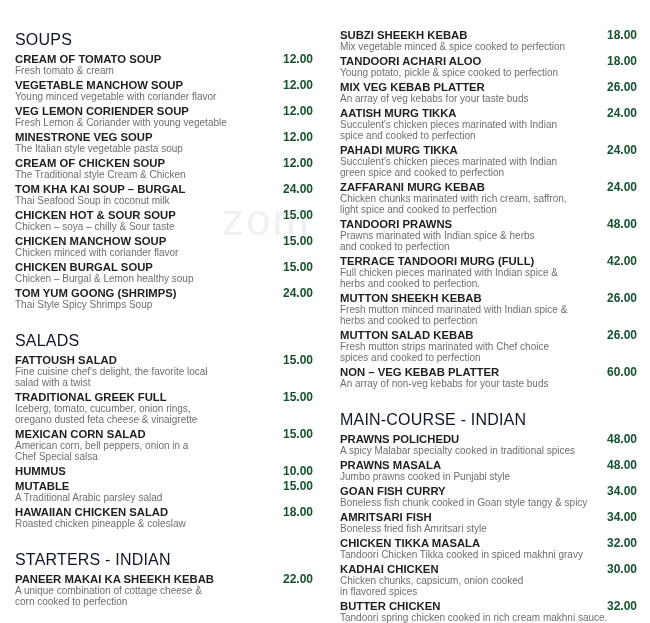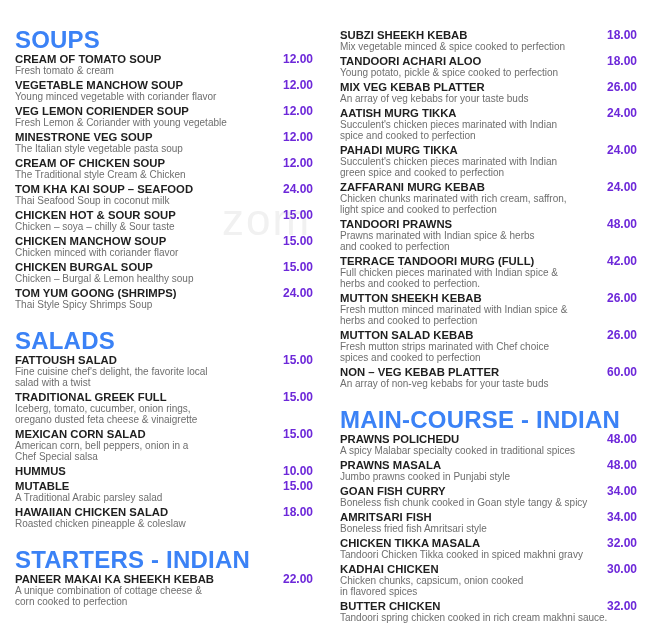--- a/index.html
+++ b/index.html
@@ -1,24 +1,24 @@
 <!DOCTYPE html>
 <html><head>
 <meta charset="utf-8">
 <style>
   html, body { margin: 0; padding: 0; background: #ffffff; }
   body { width: 650px; height: 623px; position: relative; overflow: hidden;
          font-family: "Liberation Sans", "DejaVu Sans", sans-serif; color: #1a1a1a; }
   .col { position: absolute; top: 0; }
   .col-left { left: 15px; width: 298px; }
   .col-right { left: 340px; width: 297px; }
-  .section-title { font-weight: bold; font-size: 24px; letter-spacing: 0.2px; color: #3b82f6; line-height: 20px; margin: 0 0 3px 0; }
+  .section-title { font-weight: normal; font-size: 16px; letter-spacing: 0.2px; color: #0f172a; line-height: 20px; margin: 0 0 3px 0; }
   .item { position: relative; margin-bottom: 3px; }
   .item-name { font-size: 11.3px; font-weight: bold; color: #1f1f1f; line-height: 12px; white-space: nowrap; }
-  .item-price { position: absolute; right: 0; top: 0; font-size: 12px; font-weight: bold; color: #6d28d9; line-height: 12px; }
+  .item-price { position: absolute; right: 0; top: 0; font-size: 12px; font-weight: bold; color: #14532d; line-height: 12px; }
   .item-desc { font-size: 10px; color: #6e6e6e; line-height: 11px; white-space: pre-line; }
   .gap { height: 18px; }
   .watermark { position: absolute; left: 222px; top: 195px; font-size: 44px; color: #f1f1f1; letter-spacing: 2px; font-weight: normal; pointer-events: none; }
 </style>
 </head>
 <body>
 
 <div class="watermark">zom</div>
 
 <div class="col col-left" style="top:30px;">
@@ -44,21 +44,21 @@
       <div class="item-name">MINESTRONE VEG SOUP</div>
       <div class="item-price">12.00</div>
       <div class="item-desc">The Italian style vegetable pasta soup</div>
     </div>
     <div class="item">
       <div class="item-name">CREAM OF CHICKEN SOUP</div>
       <div class="item-price">12.00</div>
       <div class="item-desc">The Traditional style Cream &amp; Chicken</div>
     </div>
     <div class="item">
-      <div class="item-name">TOM KHA KAI SOUP – SEAFOOD</div>
+      <div class="item-name">TOM KHA KAI SOUP – BURGAL</div>
       <div class="item-price">24.00</div>
       <div class="item-desc">Thai Seafood Soup in coconut milk</div>
     </div>
     <div class="item">
       <div class="item-name">CHICKEN HOT &amp; SOUR SOUP</div>
       <div class="item-price">15.00</div>
       <div class="item-desc">Chicken – soya – chilly &amp; Sour taste</div>
     </div>
     <div class="item">
       <div class="item-name">CHICKEN MANCHOW SOUP</div>

